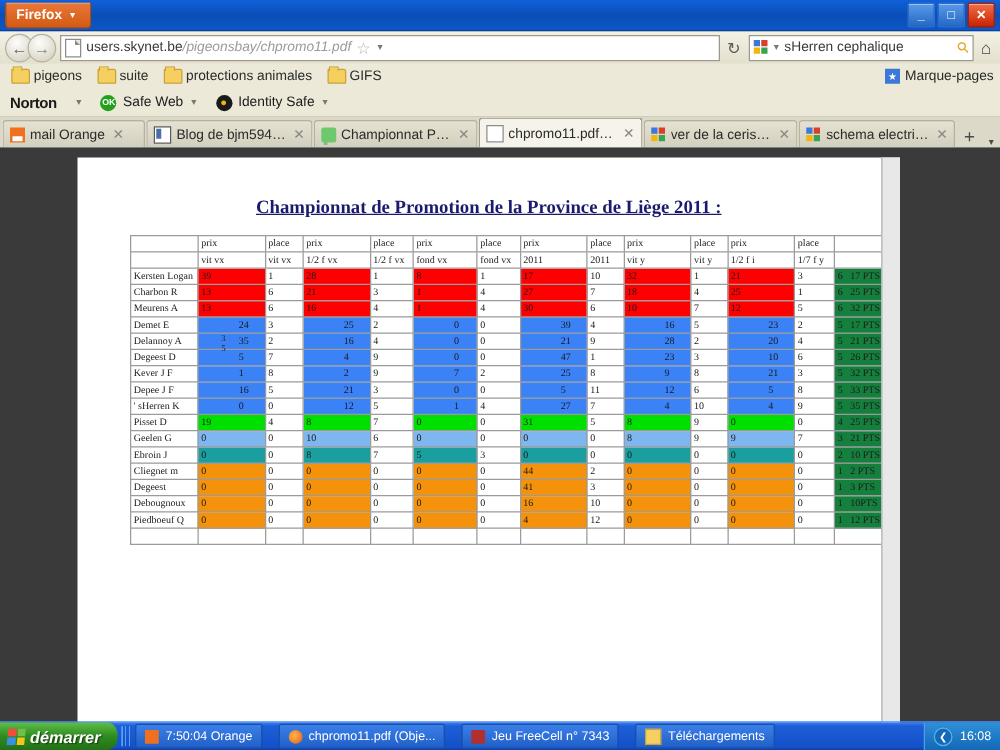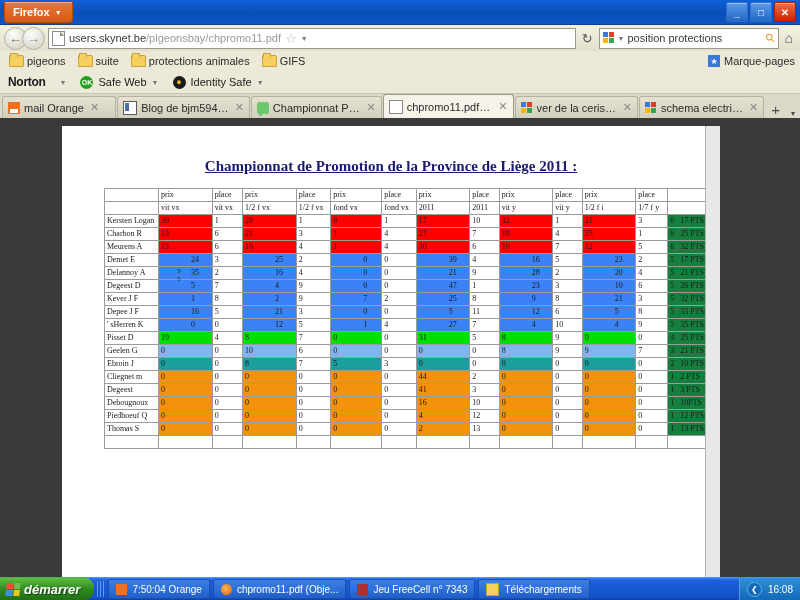--- a/index.html
+++ b/index.html
@@ -36,21 +36,21 @@
             background:radial-gradient(circle at 40% 30%,#fdfdfb,#cfcbba);
             border:1px solid #b6b2a2;color:#6d6a5e;font-size:13px;
             display:flex;align-items:center;justify-content:center;}
   .navarrow.fwd{margin-left:-8px;color:#8e8b7e;}
   .urlbox{flex:1;height:19px;background:#fff;border:1px solid #9d998a;
           display:flex;align-items:center;padding:0 3px;gap:4px;}
   .pgicon{width:11px;height:13px;background:#fff;border:1px solid #8c8c8c;position:relative;}
   .pgicon:after{content:"";position:absolute;right:0;top:0;border-width:0 4px 4px 0;
                 border-style:solid;border-color:#8c8c8c #ece9d8;}
   .urltxt{font-size:11px;color:#3a3a3a;white-space:nowrap;}
-  .urltxt .dim{color:#9a9a9a;}
+  .urltxt .dim{color:#9a9a9a;font-style:italic;}
   .star{color:#b9b5a4;font-size:13px;}
   .tinycarat{font-size:7px;color:#777;}
   .reload{font-size:13px;color:#5a5a5a;padding:0 3px;}
   .searchbox{width:172px;height:19px;background:#fff;border:1px solid #9d998a;
              display:flex;align-items:center;padding:0 3px;gap:3px;}
   .gicon{width:12px;height:12px;position:relative;flex:none;}
   .gicon i{position:absolute;width:5px;height:5px;display:block;}
   .gicon i:nth-child(1){left:0;top:0;background:#3b78d8;}
   .gicon i:nth-child(2){left:6px;top:0;background:#d93f2b;}
   .gicon i:nth-child(3){left:0;top:6px;background:#f2b60e;}
@@ -136,21 +136,21 @@
   .winlogo{width:14px;height:13px;display:grid;grid-template-columns:1fr 1fr;
            grid-template-rows:1fr 1fr;gap:1px;transform:skewX(-6deg);}
   .winlogo i{display:block;}
   .winlogo i:nth-child(1){background:#f24c3d;}
   .winlogo i:nth-child(2){background:#6fc04a;}
   .winlogo i:nth-child(3){background:#3b8fe8;}
   .winlogo i:nth-child(4){background:#f5c518;}
   .grip{width:8px;height:16px;margin:0 3px;
         background:repeating-linear-gradient(90deg,#5a9ef5 0 1px,transparent 1px 3px);}
   .tbtn{height:18px;max-width:150px;flex:0 1 auto;display:flex;align-items:center;gap:5px;
-        padding:0 7px;margin-right:3px;color:#fff;font-size:10px;white-space:nowrap;overflow:hidden;
+        padding:0 7px;margin-right:13px;color:#fff;font-size:10px;white-space:nowrap;overflow:hidden;
         background:linear-gradient(#3b7fe8,#215fc8);border:1px solid #1a4fa8;border-radius:2px;}
   .tbico{width:11px;height:11px;flex:none;}
   .ic-orange{background:#f07020;}
   .ic-ff{background:radial-gradient(circle at 40% 40%,#ffb64d,#e25a10);border-radius:50%;}
   .ic-cards{background:#b03030;}
   .ic-dl{background:#f5cf5f;border:1px solid #c9a33a;}
   .tray{margin-left:auto;height:22px;display:flex;align-items:center;gap:6px;padding:0 7px;
         background:linear-gradient(#2f8fd8,#1368b8);border-left:1px solid #4aa0e8;color:#fff;font-size:10px;}
   .trayarrow{width:13px;height:13px;border-radius:50%;background:#1368b8;border:1px solid #5ab0e8;
              color:#fff;font-size:8px;display:flex;align-items:center;justify-content:center;}
@@ -185,21 +185,21 @@
       </div>
       <div class="reload">↻</div>
       <div class="searchbox">
         <span class="gicon">
             <i></i>
             <i></i>
             <i></i>
             <i></i>
           </span>
         <span class="tinycarat">▼</span>
-        <span class="stxt">position protections</span>
+        <span class="stxt">sHerren cephalique</span>
         <span class="magn">⚲</span>
       </div>
       <div class="homebtn">⌂</div>
     </div>
 
     <div class="bkbar">
       <div class="bk">
         <span class="folder"></span>
         <span>pigeons</span>
       </div>
@@ -568,36 +568,20 @@
               <td class="v c">0</td>
               <td class="v">0</td>
               <td class="v c">4</td>
               <td class="v">12</td>
               <td class="v c">0</td>
               <td class="v">0</td>
               <td class="v c">0</td>
               <td class="v">0</td>
               <td class="pt">1&nbsp;&nbsp;&nbsp;12 PTS</td>
             </tr>
-            <tr class="r-orng">
-              <td class="nm">Thomas    S</td>
-              <td class="v c">0</td>
-              <td class="v">0</td>
-              <td class="v c">0</td>
-              <td class="v">0</td>
-              <td class="v c">0</td>
-              <td class="v">0</td>
-              <td class="v c">2</td>
-              <td class="v">13</td>
-              <td class="v c">0</td>
-              <td class="v">0</td>
-              <td class="v c">0</td>
-              <td class="v">0</td>
-              <td class="pt">1&nbsp;&nbsp;&nbsp;13 PTS</td>
-            </tr>
             <tr class="spacer">
               <td class="nm"></td>
               <td class="v"></td>
               <td class="v"></td>
               <td class="v"></td>
               <td class="v"></td>
               <td class="v"></td>
               <td class="v"></td>
               <td class="v"></td>
               <td class="v"></td>

